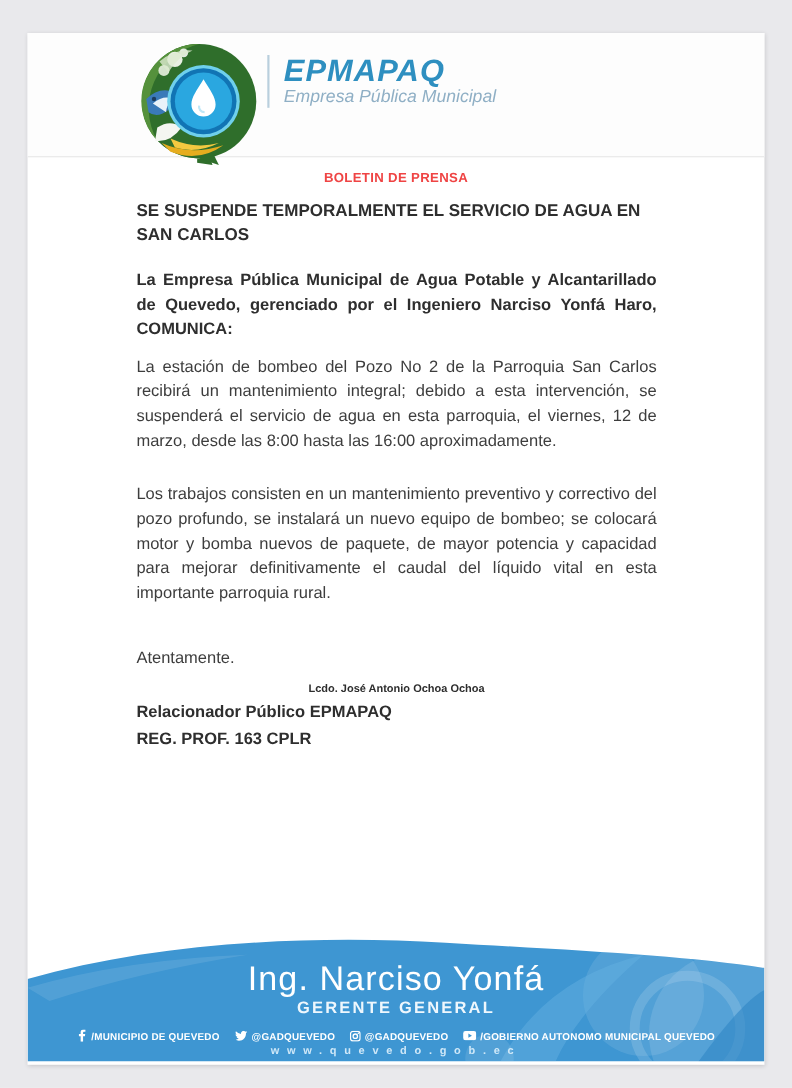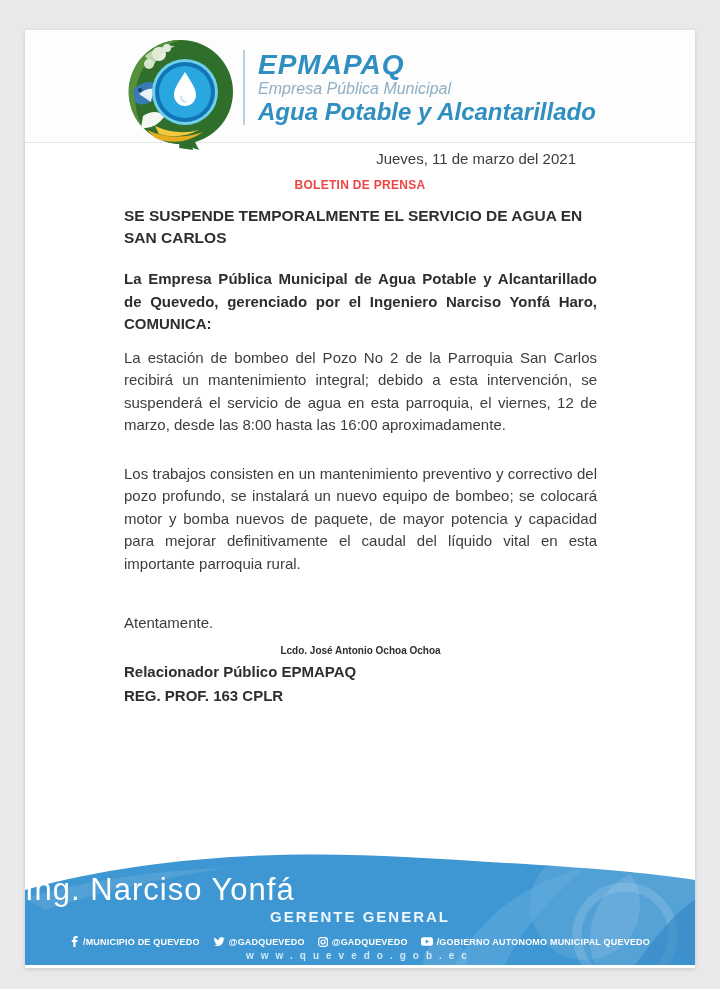--- a/index.html
+++ b/index.html
@@ -59,21 +59,21 @@
   p.para-3 { margin-top:26px; }
   p.para-4 { margin-top:28px; }
   .closing { margin-top:39px; font-size:15px; }
   .sig-name { margin-top:14px; font-size:10px; font-weight:bold; color:#2e2e2e;text-align:center; }
   .sig-role, .sig-reg { margin-top:7px; font-size:15px; font-weight:bold; color:#2e2e2e; }
 
   
   .footer { position:absolute; left:0; bottom:3px; width:670px; height:115px; }
   .footer svg.wave { position:absolute; inset:0; }
   .manager-name {
-    position:absolute; top:22px; width:100%; 
+    position:absolute; top:22px; width:100%; text-align:center;
     color:#ffffff; font-size:31px; letter-spacing:1px; font-weight:500;
   }
   .manager-title {
     position:absolute; top:58px; width:100%; text-align:center;
     color:#eef7fd; font-size:15px; letter-spacing:2px; font-weight:600;
   }
   .social-row {
     position:absolute; top:86px; width:100%;
     display:flex; justify-content:center; align-items:center; gap:13px;
   }
@@ -118,25 +118,23 @@
 
       <circle cx="60" cy="54" r="33" fill="#6fd0ec"></circle>
       <circle cx="60" cy="54" r="30" fill="#1174b4"></circle>
       <circle cx="60" cy="54" r="26" fill="#2aa7e0"></circle>
       <path d="M60 34 C66 44 71 50 71 57 A11 11 0 1 1 49 57 C49 50 54 44 60 34 Z" fill="#ffffff"></path>
       <path d="M56 58 a5 5 0 0 0 5 6" stroke="#bfe7f7" stroke-width="2" fill="none"></path>
     </svg>
     <div class="brand-block">
       <div class="brand-name">EPMAPAQ</div>
       <div class="brand-sub1">Empresa Pública Municipal</div>
-      <div class="brand-sub2">Agua Potable y Alcantarillado</div>
     </div>
   </div>
 
-  <div class="date-line">Jueves, 11 de marzo del 2021</div>
 
   <div class="doc-title">BOLETIN DE PRENSA</div>
 
   <div class="content">
     <div class="headline">SE SUSPENDE TEMPORALMENTE EL SERVICIO DE AGUA EN SAN CARLOS</div>
     <p class="intro">La Empresa Pública Municipal de Agua Potable y Alcantarillado de Quevedo, gerenciado por el Ingeniero Narciso Yonfá Haro, COMUNICA:</p>
     <p class="para-2">La estación de bombeo del Pozo No 2 de la Parroquia San Carlos recibirá un mantenimiento integral; debido a esta intervención, se suspenderá el servicio de agua en esta parroquia, el viernes, 12 de marzo, desde las 8:00 hasta las 16:00 aproximadamente.</p>
     <p class="para-3">Los trabajos consisten en un mantenimiento preventivo y correctivo del pozo profundo, se instalará un nuevo equipo de bombeo; se colocará motor y bomba nuevos de paquete, de mayor potencia y capacidad para mejorar definitivamente el caudal del líquido vital en esta importante parroquia rural.</p>
     <div class="closing">Atentamente.</div>
     <div class="sig-name">Lcdo. José Antonio Ochoa Ochoa</div>

